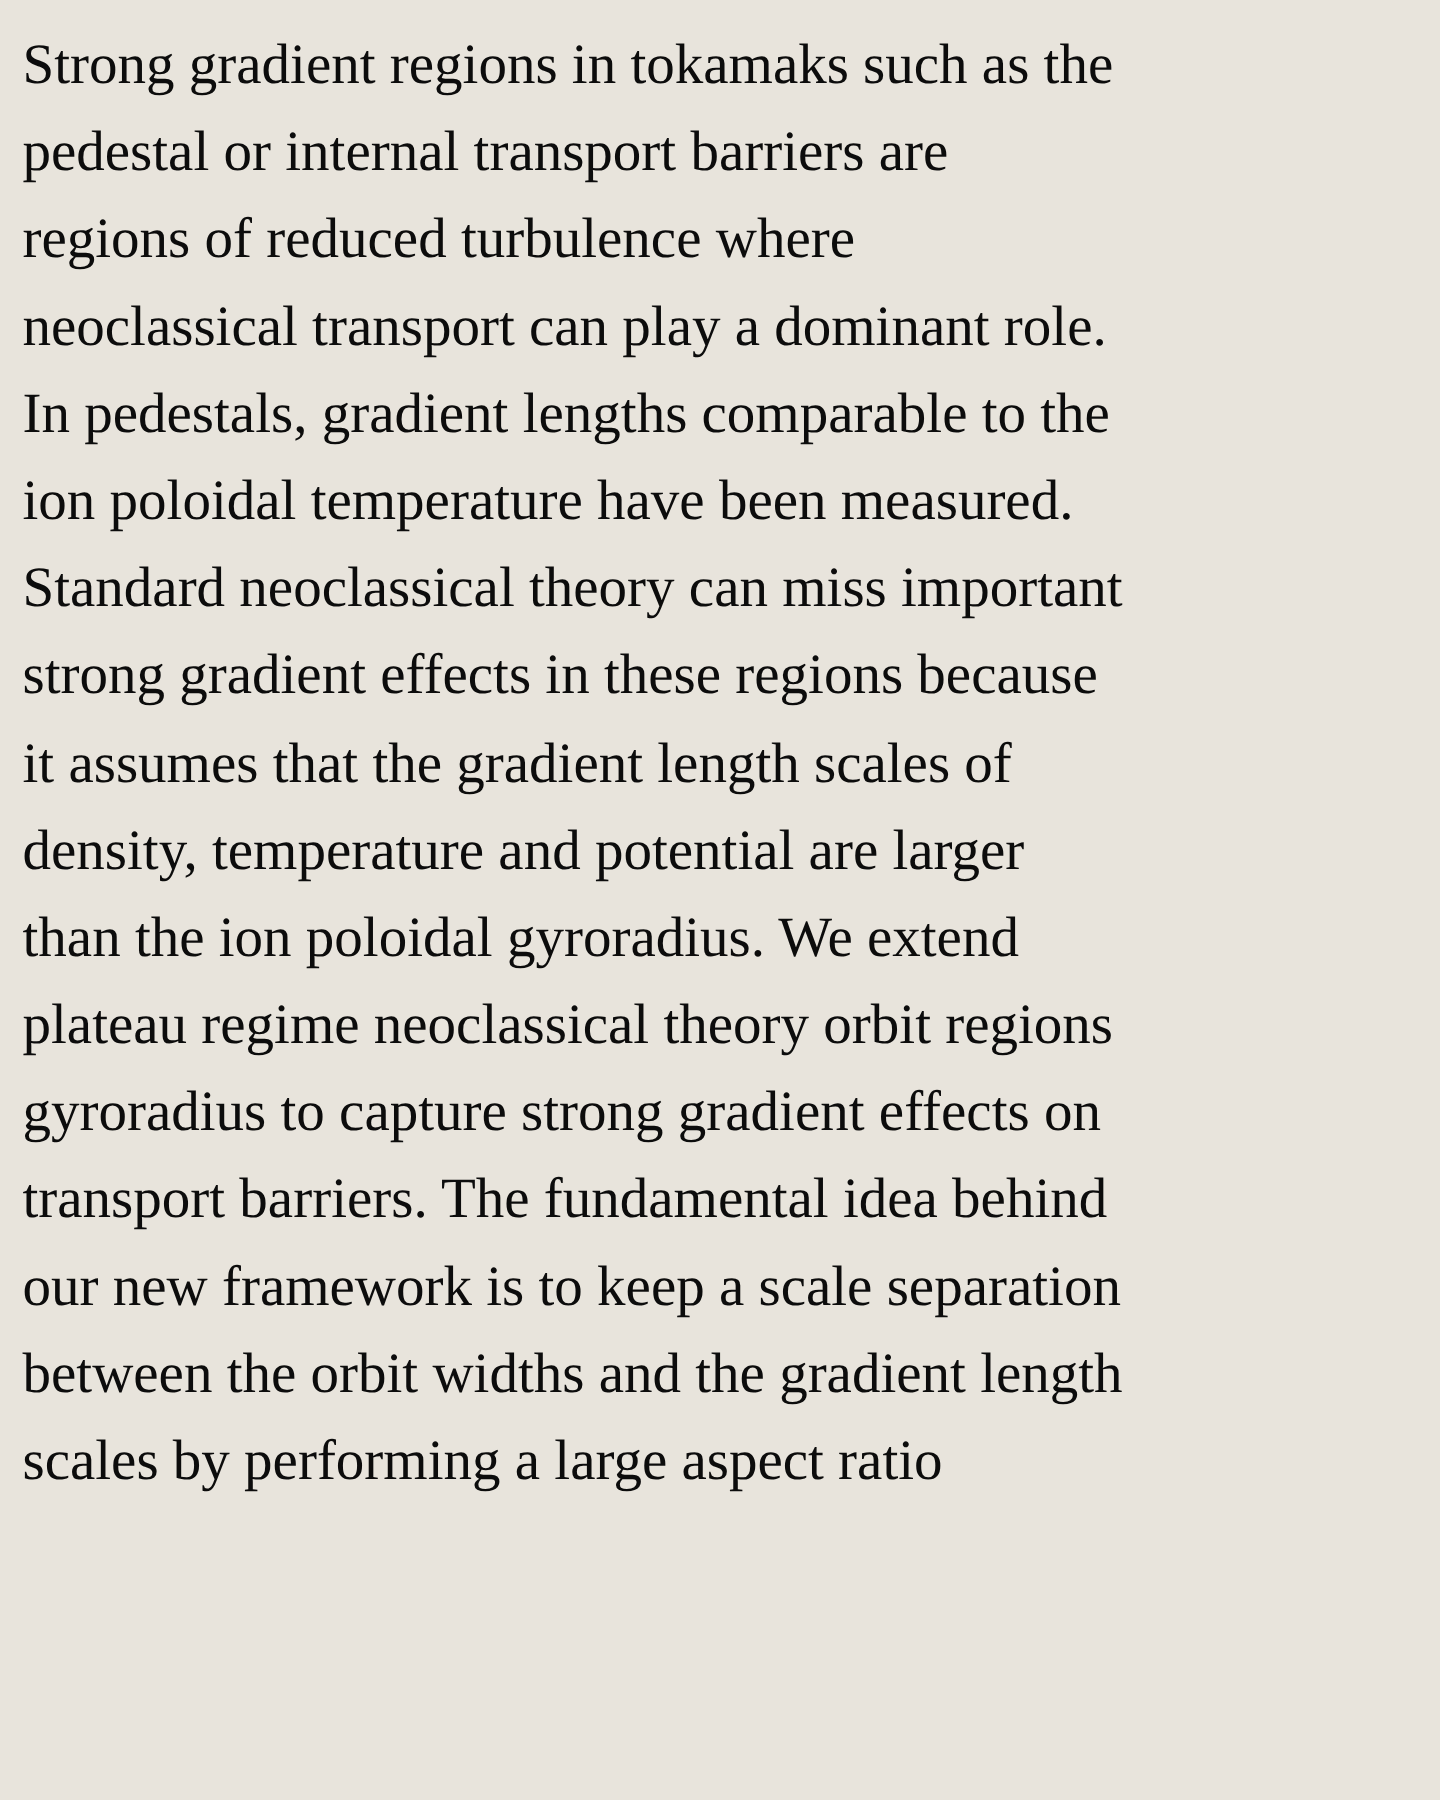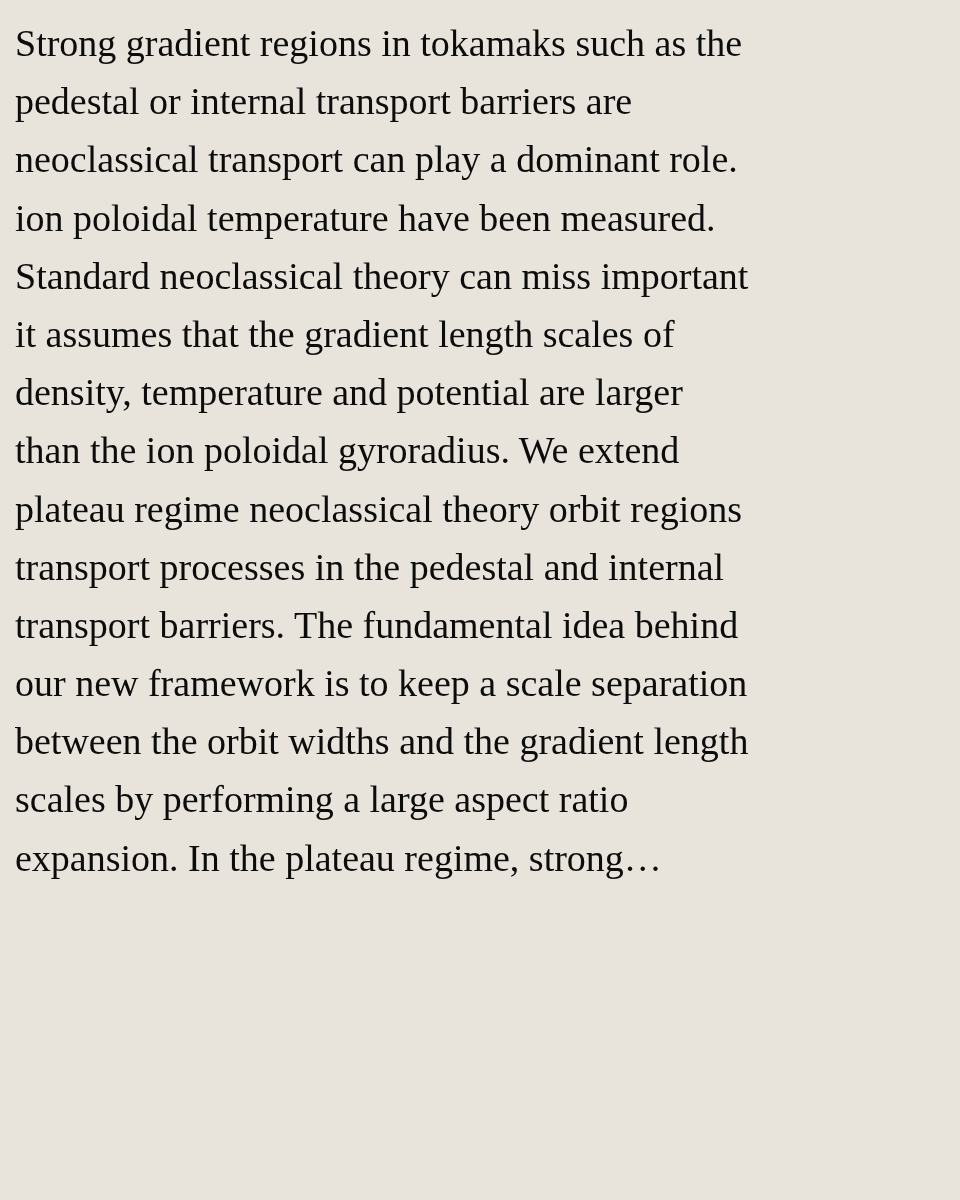--- a/index.html
+++ b/index.html
@@ -33,27 +33,29 @@
     height: 58.2px;
   }
 </style>
 </head>
 <body>
 
 <div class="page">
   <p class="abstract">
     <span class="line">Strong gradient regions in tokamaks such as the</span>
     <span class="line">pedestal or internal transport barriers are</span>
+    <span class="line">regions of reduced turbulence where</span>
     <span class="line">neoclassical transport can play a dominant role.</span>
+    <span class="line">In pedestals, gradient lengths comparable to the</span>
     <span class="line">ion poloidal temperature have been measured.</span>
     <span class="line">Standard neoclassical theory can miss important</span>
+    <span class="line">strong gradient effects in these regions because</span>
     <span class="line">it assumes that the gradient length scales of</span>
     <span class="line">density, temperature and potential are larger</span>
     <span class="line">than the ion poloidal gyroradius. We extend</span>
     <span class="line">plateau regime neoclassical theory orbit regions</span>
-    <span class="line">transport processes in the pedestal and internal</span>
+    <span class="line">gyroradius to capture strong gradient effects on</span>
     <span class="line">transport barriers. The fundamental idea behind</span>
     <span class="line">our new framework is to keep a scale separation</span>
     <span class="line">between the orbit widths and the gradient length</span>
     <span class="line">scales by performing a large aspect ratio</span>
-    <span class="line">expansion. In the plateau regime, strong…</span>
   </p>
 </div>
 
 </body></html>

